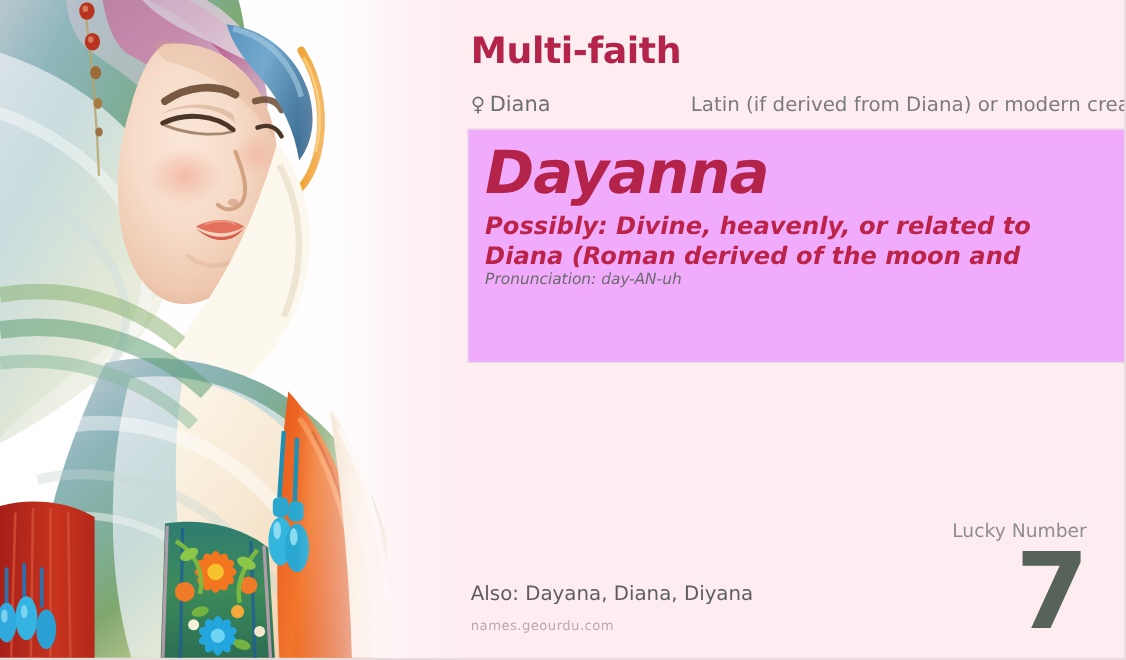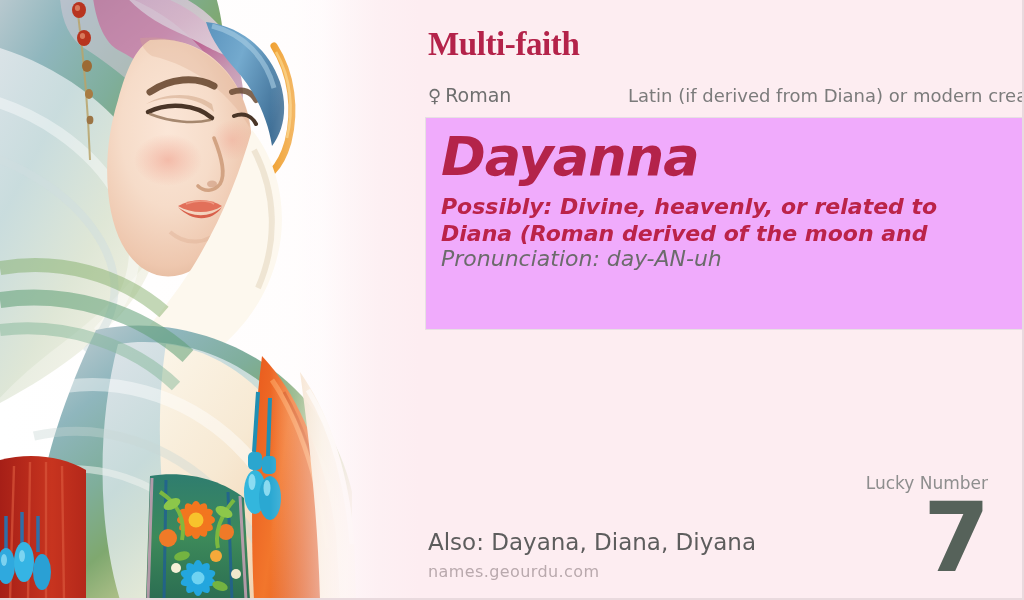--- a/index.html
+++ b/index.html
@@ -50,21 +50,20 @@
   }
 
   #religion {
     position:absolute;
     left:8px; top:26px;
     font-size:33px;
     font-weight:bold;
     color:#b4234a;
     letter-spacing:-0.4px;
     white-space:nowrap;
-    font-family:Liberation Serif, serif;
   }
 
   #meta-row {
     position:absolute;
     left:8px; top:84px;
     width:596px;
     height:24px;
   }
   #gender {
     position:absolute; left:0; top:0;
@@ -106,21 +105,21 @@
     font-size:22px;
     font-weight:bold;
     color:#bb2349;
     line-height:1.22;
     max-height:55px;
     overflow:hidden;
   }
   #pronunciation {
     position:absolute;
     left:15px; top:128px;
-    font-size:22px;
+    font-size:14px;
     color:#6b6b6b;
     white-space:nowrap;
   }
 
   
   #lucky {
     position:absolute;
     right:36px; top:450px;
     width:230px;
     text-align:right;
@@ -137,28 +136,28 @@
     color:#56625a;
     line-height:0.92;
     margin-top:1px;
     letter-spacing:-2px;
   }
 
   
   #also {
     position:absolute;
     left:8px; top:529px;
-    font-size:23px;
+    font-size:18px;
     color:#5d5d5d;
     white-space:nowrap;
   }
   #site {
     position:absolute;
     left:8px; top:562px;
-    font-size:16px;
+    font-size:12px;
     color:#b9a9ad;
     letter-spacing:0.4px;
     white-space:nowrap;
   }
 </style>
 </head>
 <body>
 
 <div id="page">
 
@@ -414,21 +413,21 @@
     </svg>
     <div class="fade"></div>
   </div>
 
   <div id="content">
 
     <div id="religion">Multi-faith</div>
 
     <div id="meta-row">
       <div id="gender">
-        <span class="venus">♀</span><span>Roman</span>
+        <span class="venus">♀</span><span>Diana</span>
       </div>
       <div id="origin">Latin (if derived from Diana) or modern creati</div>
     </div>
 
     <div id="name-card">
       <div id="name">Dayanna</div>
       <div id="meaning">Possibly: Divine, heavenly, or related to Diana (Roman derived of the moon and</div>
       <div id="pronunciation">Pronunciation: day-AN-uh</div>
     </div>
 

